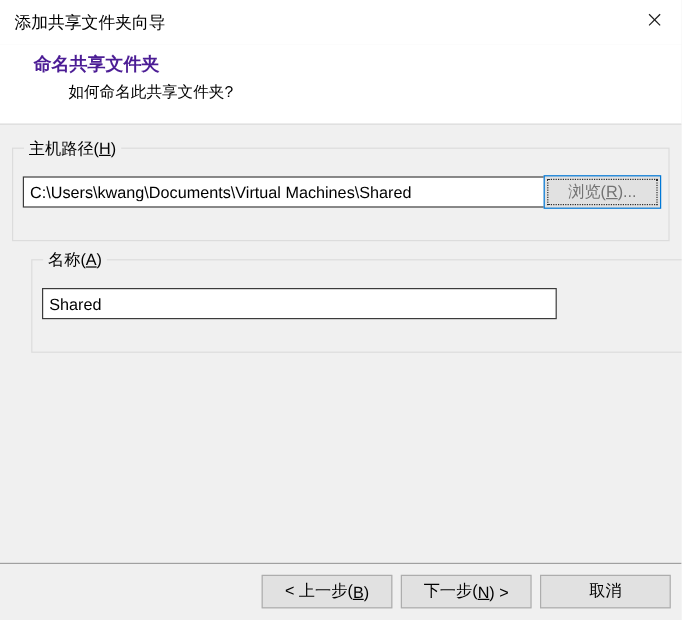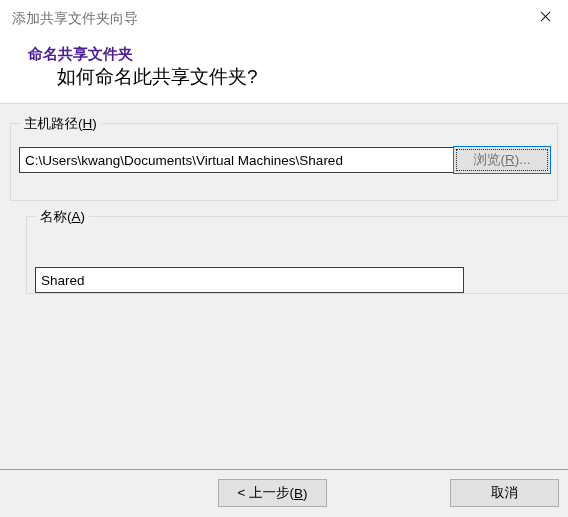--- a/index.html
+++ b/index.html
@@ -27,21 +27,21 @@
     position: absolute;
     left: 0; top: 0;
     width: 568px; height: 37px;
     background: #ffffff;
   }
   .titlebar-text {
     position: absolute;
     left: 12px; top: 9px;
     font-size: 14px;
     line-height: 18px;
-    color: #737373;
+    color: #000000;
     white-space: nowrap;
   }
   .close-button {
     position: absolute;
     right: 0; top: 0;
     width: 46px; height: 33px;
     display: flex;
     align-items: center;
     justify-content: center;
     cursor: default;
@@ -77,21 +77,21 @@
     left: 28px; top: 7px;
     font-size: 15px;
     font-weight: bold;
     color: #4c1d95;
     line-height: 20px;
     white-space: nowrap;
   }
   .header-subtitle {
     position: absolute;
     left: 57px; top: 31px;
-    font-size: 19px;
+    font-size: 13px;
     color: #000000;
     line-height: 18px;
     white-space: nowrap;
   }
   .header-divider {
     position: absolute;
     left: 0; top: 103px;
     width: 568px; height: 1px;
     background: #d9d9d9;
   }
@@ -138,21 +138,21 @@
     padding: 0 5px;
     line-height: 24px;
     outline: none;
   }
   #host-path-input {
     left: 8px; top: 23px;
     width: 469px; height: 26px;
   }
   #name-input {
     left: 8px; top: 23px;
-    width: 429px; height: 26px; margin-top: 27px;
+    width: 429px; height: 26px;
   }
 
   .browse-button {
     position: absolute;
     left: 442px; top: 22px;
     width: 98px; height: 28px;
     box-sizing: border-box;
     background: #e1e1e1;
     border: 1px solid #0078d7;
     padding: 0;
@@ -249,17 +249,22 @@
   </div>
 
   <div class="footer-divider"></div>
   <div class="footer">
     <button class="dialog-button" id="btn-back">
         <span>&lt; 上一步(</span>
         <span class="accel" style="text-decoration:underline">B</span>
         <span>)</span>
       </button>
 
+    <button class="dialog-button" id="btn-next">
+        <span>下一步(</span>
+        <span class="accel" style="text-decoration:underline">N</span>
+        <span>) &gt;</span>
+      </button>
 
     <button class="dialog-button" id="btn-cancel">取消</button>
   </div>
 
 </div>
 
 </body></html>

